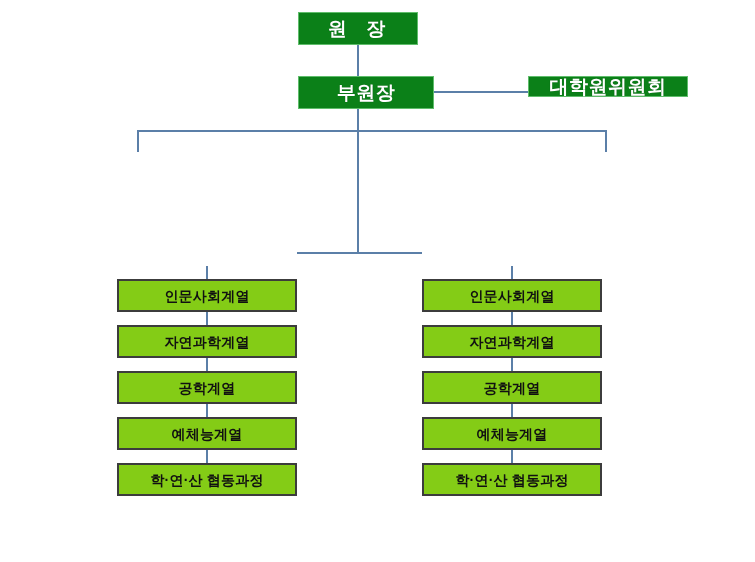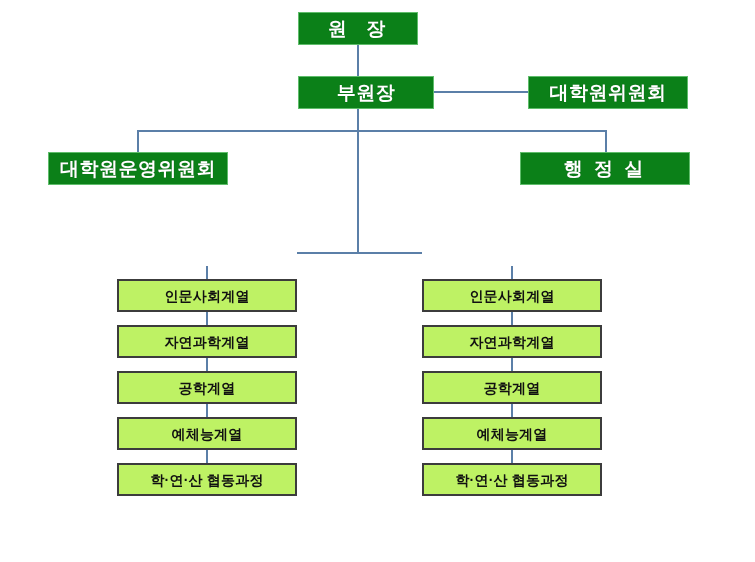--- a/index.html
+++ b/index.html
@@ -46,21 +46,21 @@
     font-size: 19px;
     letter-spacing: 0.5px;
     text-shadow: 0 0 1px rgba(0,0,0,0.35);
   }
 
   .node.green.wide-letter {
     letter-spacing: 3px;
   }
 
   .node.plain {
-    background: #bef264;
+    background: #84cc16;
     border: 2px solid #3c3c3c;
     color: #111111;
     font-weight: bold;
     font-size: 14px;
     letter-spacing: 0.2px;
   }
 </style>
 </head>
 <body>
 
@@ -91,25 +91,23 @@
   <div class="conn v" style="left:511px; top:266px; height:13px;"></div>
   <div class="conn v" style="left:511px; top:312px; height:13px;"></div>
   <div class="conn v" style="left:511px; top:358px; height:13px;"></div>
   <div class="conn v" style="left:511px; top:404px; height:13px;"></div>
   <div class="conn v" style="left:511px; top:450px; height:13px;"></div>
 
   <div class="node green wide-letter" style="left:298px; top:12px; width:120px; height:33px;">원  장</div>
 
   <div class="node green" style="left:298px; top:76px; width:136px; height:33px;">부원장</div>
 
-  <div class="node green" style="left:528px; top:76px; width:160px; height:33px;">대학원위원회</div>
+  <div class="node green" style="left:528px; top:76px; width:160px; height:21px;">대학원위원회</div>
 
-  <div class="node green" style="left:48px; top:152px; width:180px; height:33px;">대학원운영위원회</div>
 
-  <div class="node green wide-letter" style="left:520px; top:152px; width:170px; height:33px;">행 정 실</div>
 
 
 
   <div class="node plain" style="left:117px; top:279px; width:180px; height:33px;">인문사회계열</div>
   <div class="node plain" style="left:117px; top:325px; width:180px; height:33px;">자연과학계열</div>
   <div class="node plain" style="left:117px; top:371px; width:180px; height:33px;">공학계열</div>
   <div class="node plain" style="left:117px; top:417px; width:180px; height:33px;">예체능계열</div>
   <div class="node plain" style="left:117px; top:463px; width:180px; height:33px;">학·연·산 협동과정</div>
 
   <div class="node plain" style="left:422px; top:279px; width:180px; height:33px;">인문사회계열</div>

